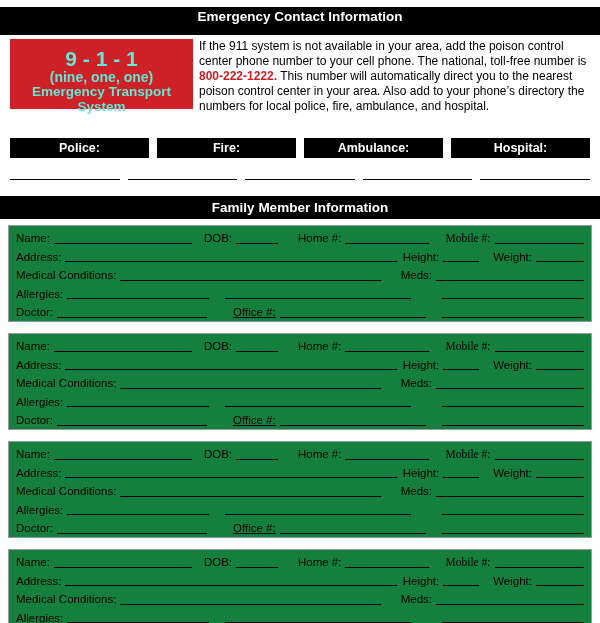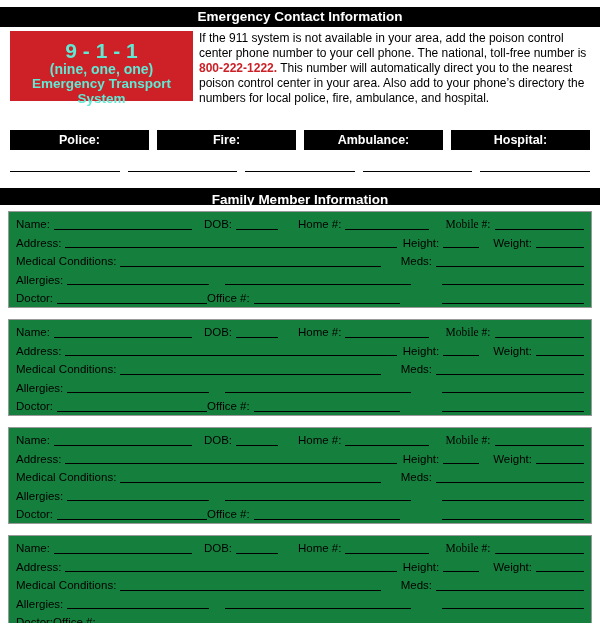--- a/index.html
+++ b/index.html
@@ -8,22 +8,22 @@
     width: 600px; height: 623px; overflow: hidden;
     background: #ffffff; color: #000;
     font-family: "Liberation Sans", sans-serif;
   }
 
   
   .bar {
     background: #000; color: #fff; font-weight: bold;
     text-align: center; width: 600px;
   }
-  .bar-top    { margin-top: 7px;  height: 20px; line-height: 20px; font-size: 13.5px; }
-  .bar-family { margin-top: 16px; height: 17px; line-height: 23px; font-size: 13.5px; }
+  .bar-top    { margin-top: 7px;  height: 28px; line-height: 20px; font-size: 13.5px; }
+  .bar-family { margin-top: 16px; height: 23px; line-height: 23px; font-size: 13.5px; }
 
   
   .intro { display: flex; margin: 4px 10px 0 10px; }
   .red-box {
     width: 183px; height: 70px; flex: none;
     background: #ce2127; color: #5eead4; text-align: center;
     padding-top: 9px;
   }
   .red-911   { font-size: 21px;   font-weight: bold; line-height: 22px; }
   .red-words { font-size: 14px; font-weight: bold; line-height: 14px; }
@@ -61,21 +61,21 @@
   .bl-height    { width: 36px; }
   .bl-weight    { width: 48px; }
   .bl-meds      { width: 148px; }
   .bl-allergy1  { width: 142px; }
   .bl-allergy2  { width: 186px; margin-left: 16px; }
   .bl-rightcol  { width: 142px; margin-left: auto; }
   .bl-doctor    { width: 150px; }
   .bl-office    { width: 146px; }
   .ml6  { margin-left: 6px; }
   .ml8  { margin-left: 20px; }
-  .ml10 { margin-left: 0; }
+  .ml10 { margin-left: 26px; text-decoration: underline; }
   .ml12 { margin-left: 12px; }
   .ml14 { margin-left: 14px; }
   .ml16 { margin-left: 16px; font-family: Liberation Serif, serif; }
   .ml20 { margin-left: 20px; }
 </style>
 </head>
 <body>
 
 <div class="bar bar-top">Emergency Contact Information</div>
 

